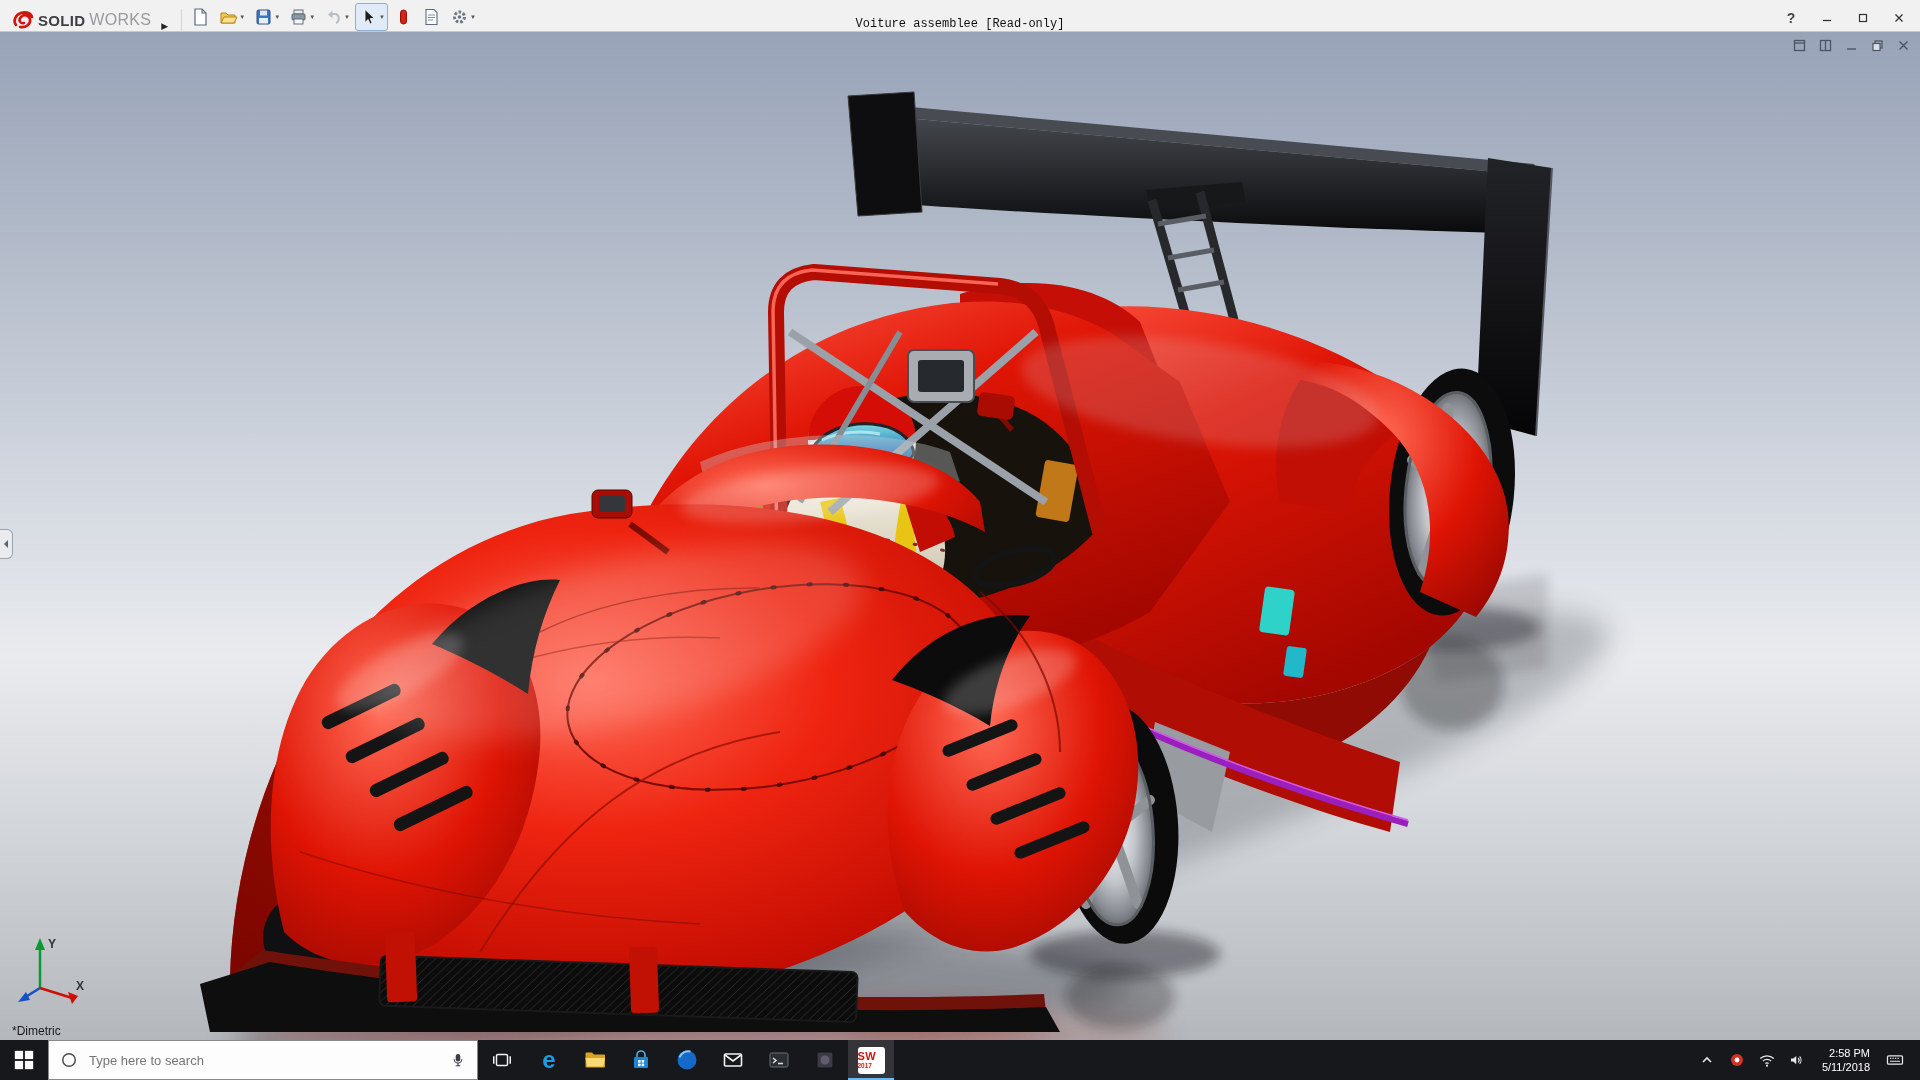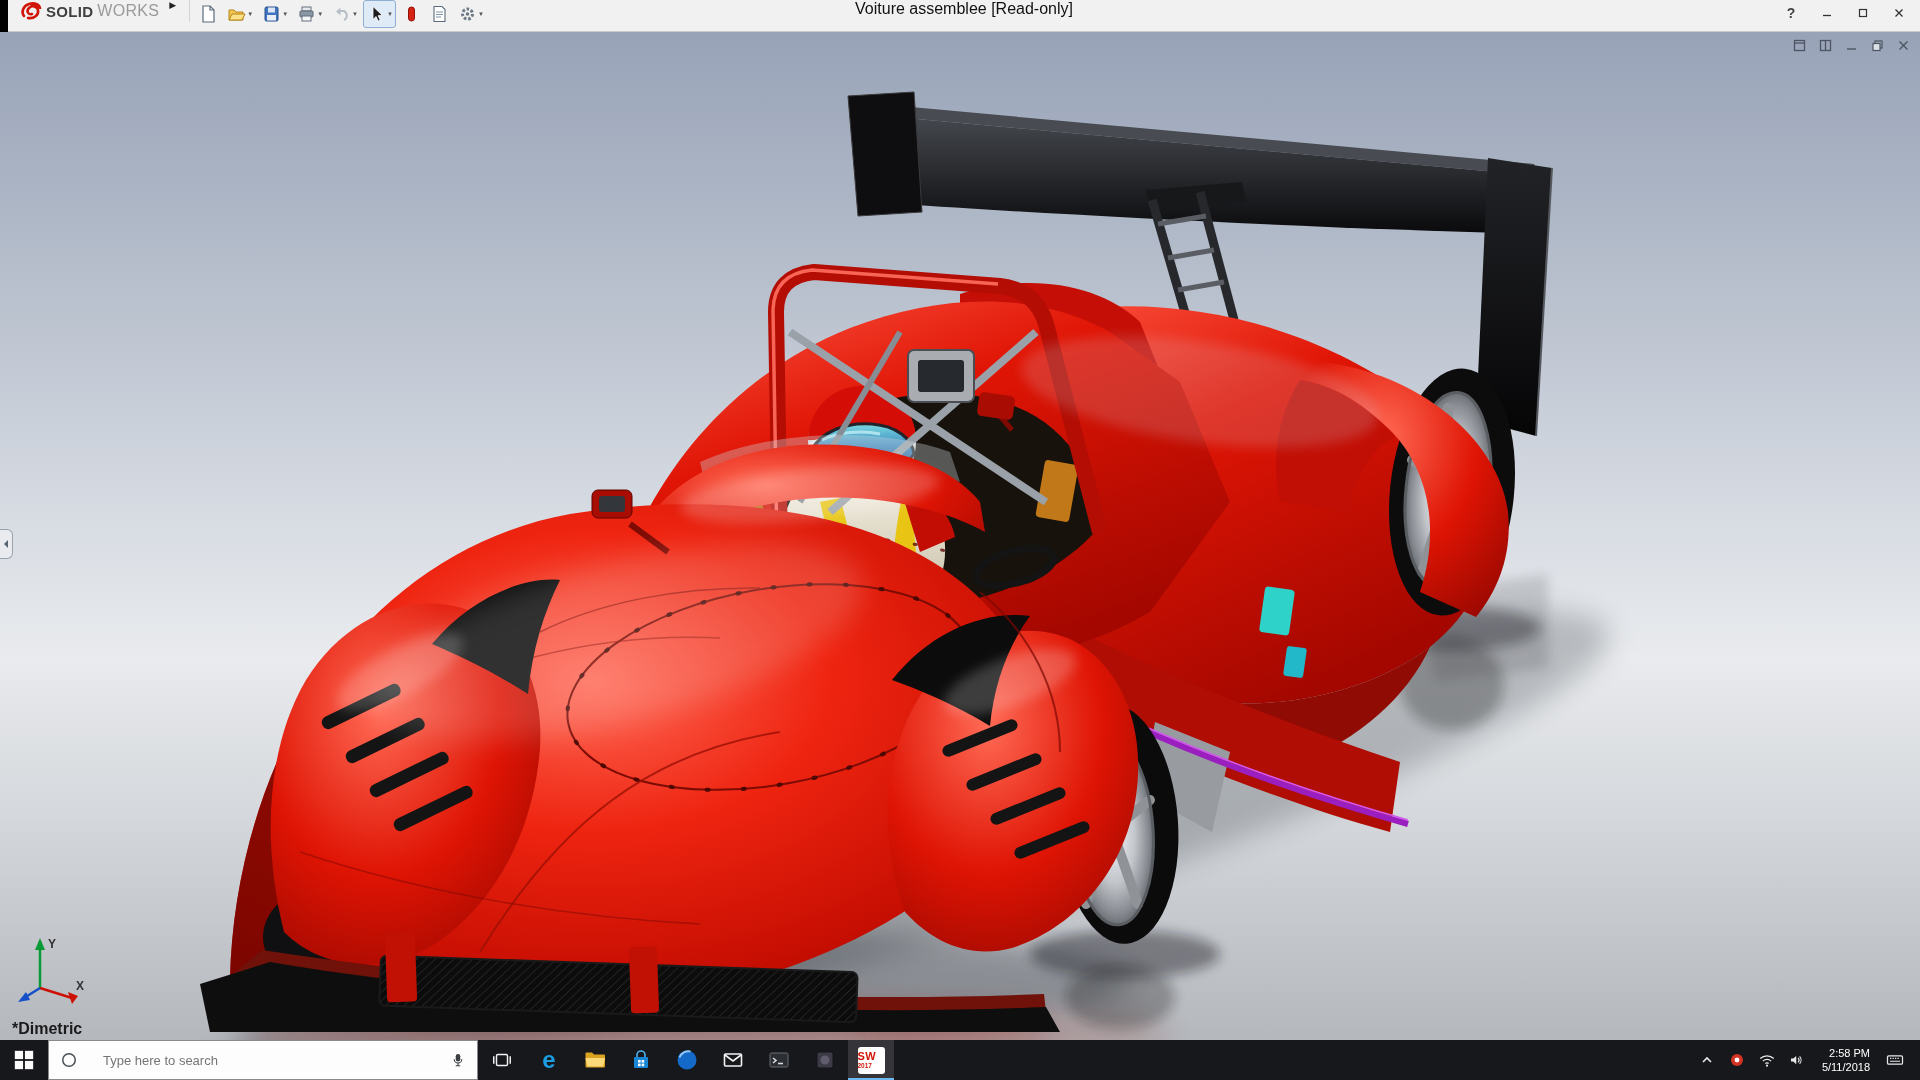--- a/index.html
+++ b/index.html
@@ -1,50 +1,50 @@
 <!DOCTYPE html>
 <html><head>
 <meta charset="utf-8">
 <style>
   * { margin:0; padding:0; box-sizing:border-box; }
   html,body { width:1920px; height:1080px; overflow:hidden; font-family:"Liberation Sans",sans-serif; background:#000; }
   body { user-select:none; }
 
   
-  .titlebar { position:relative; height:32px; background:#f1f1f2; border-bottom:1px solid #c9c9c9; display:flex; align-items:flex-start; padding:0 6px;margin-left:8px; }
+  .titlebar { position:relative; height:32px; background:#f1f1f2; border-bottom:1px solid #c9c9c9; display:flex; align-items:flex-end; padding:0 6px; }
   .brand { display:flex; align-items:center; gap:4px; padding:0 6px; }
   .brand-solid { font-weight:700; font-size:15px; color:#3f3f41; letter-spacing:.3px; }
   .brand-works { font-weight:400; font-size:16px; color:#9a9a9c; letter-spacing:.3px; }
   .expander { font-size:9px; color:#222; margin:0 8px 0 4px; cursor:pointer; }
   .toolbar { display:flex; align-items:center; gap:2px; }
   .ticon { display:flex; align-items:center; padding:3px 2px; border:1px solid transparent; border-radius:3px; cursor:pointer; }
   .ticon svg { display:block; }
   .ticon.active { background:#e0ebf8; border-color:#8fafd2; }
   .caret { font-size:6px; color:#555; margin-left:1px; }
   .tsep { width:1px; height:22px; background:#d4d4d6; margin:0 5px; }
-  .tb-title { position:absolute; left:50%; transform:translateX(-50%); font-size:16px; color:#111; white-space:nowrap; }
+  .tb-title { position:absolute; left:50%; transform:translateX(-50%); font-size:12px; color:#111; white-space:nowrap;font-family:Liberation Mono, monospace; }
   .win-controls { margin-left:auto; display:flex; align-items:center; gap:6px; }
   .wc-btn { width:30px; height:26px; display:flex; align-items:center; justify-content:center; cursor:pointer; color:#333; }
   .wc-btn.help { font-size:14px; font-weight:700; color:#444; }
   .wc-btn svg { display:block; }
 
   
   .viewport { position:relative; height:1008px; background:#c6ccd6; }
   .scene { position:absolute; inset:0; display:block; }
   .doc-controls { position:absolute; top:4px; right:8px; display:flex; gap:8px; align-items:center; opacity:.85; }
   .doc-btn { width:18px; height:18px; display:flex; align-items:center; justify-content:center; cursor:pointer; }
   .left-tab { position:absolute; left:0; top:497px; width:13px; height:30px; background:#e9ebef; border:1px solid #9aa2ad; border-left:none; border-radius:0 6px 6px 0; display:flex; align-items:center; justify-content:center; cursor:pointer; }
   .left-tab::after { content:""; width:0; height:0; border:4px solid transparent; border-right-color:#5a6570; margin-left:-4px; }
   .triad { position:absolute; left:16px; bottom:34px; }
-  .view-label { position:absolute; left:12px; bottom:2px; font-size:16px; font-weight:700; color:#1a1a1a; }
+  .view-label { position:absolute; left:12px; bottom:2px; font-size:12px; font-weight:400; color:#1a1a1a; }
 
   
   .taskbar { height:40px; background:#17181c; display:flex; align-items:stretch; color:#eee; }
   .tb-btn { width:48px; display:flex; align-items:center; justify-content:center; cursor:pointer; }
-  .searchbox { width:430px; background:#fdfdfd; border:1px solid #8a8a8a; display:flex; align-items:center; padding:0 10px; gap:24px; cursor:text; }
+  .searchbox { width:430px; background:#fdfdfd; border:1px solid #8a8a8a; display:flex; align-items:center; padding:0 10px; gap:10px; cursor:text; }
   .searchbox input { flex:1; border:none; outline:none; background:transparent; font-size:13px; color:#444; font-family:"Liberation Sans",sans-serif; }
   .app { width:46px; display:flex; align-items:center; justify-content:center; cursor:pointer; position:relative; }
   .app.active { background:rgba(255,255,255,.13); box-shadow:inset 0 -2px 0 #6cb8f0; }
   .edge-glyph { font-size:24px; font-weight:700; color:#1b9de2; font-style:normal; }
   .sw-badge { width:27px; height:27px; background:#fff; border-radius:3px; display:flex; flex-direction:column; justify-content:center; line-height:1; }
   .sw-badge .l1 { color:#d11507; font-weight:700; font-size:11px; letter-spacing:.5px; }
   .sw-badge .l2 { color:#d11507; font-weight:700; font-size:6.5px; margin-top:1px; }
   .tray { margin-left:auto; display:flex; align-items:center; gap:4px; padding-right:2px; }
   .tray-ic { width:26px; height:40px; display:flex; align-items:center; justify-content:center; cursor:pointer; }
   .clock { text-align:right; font-size:11px; line-height:14px; color:#fff; padding:0 8px; cursor:pointer; }

